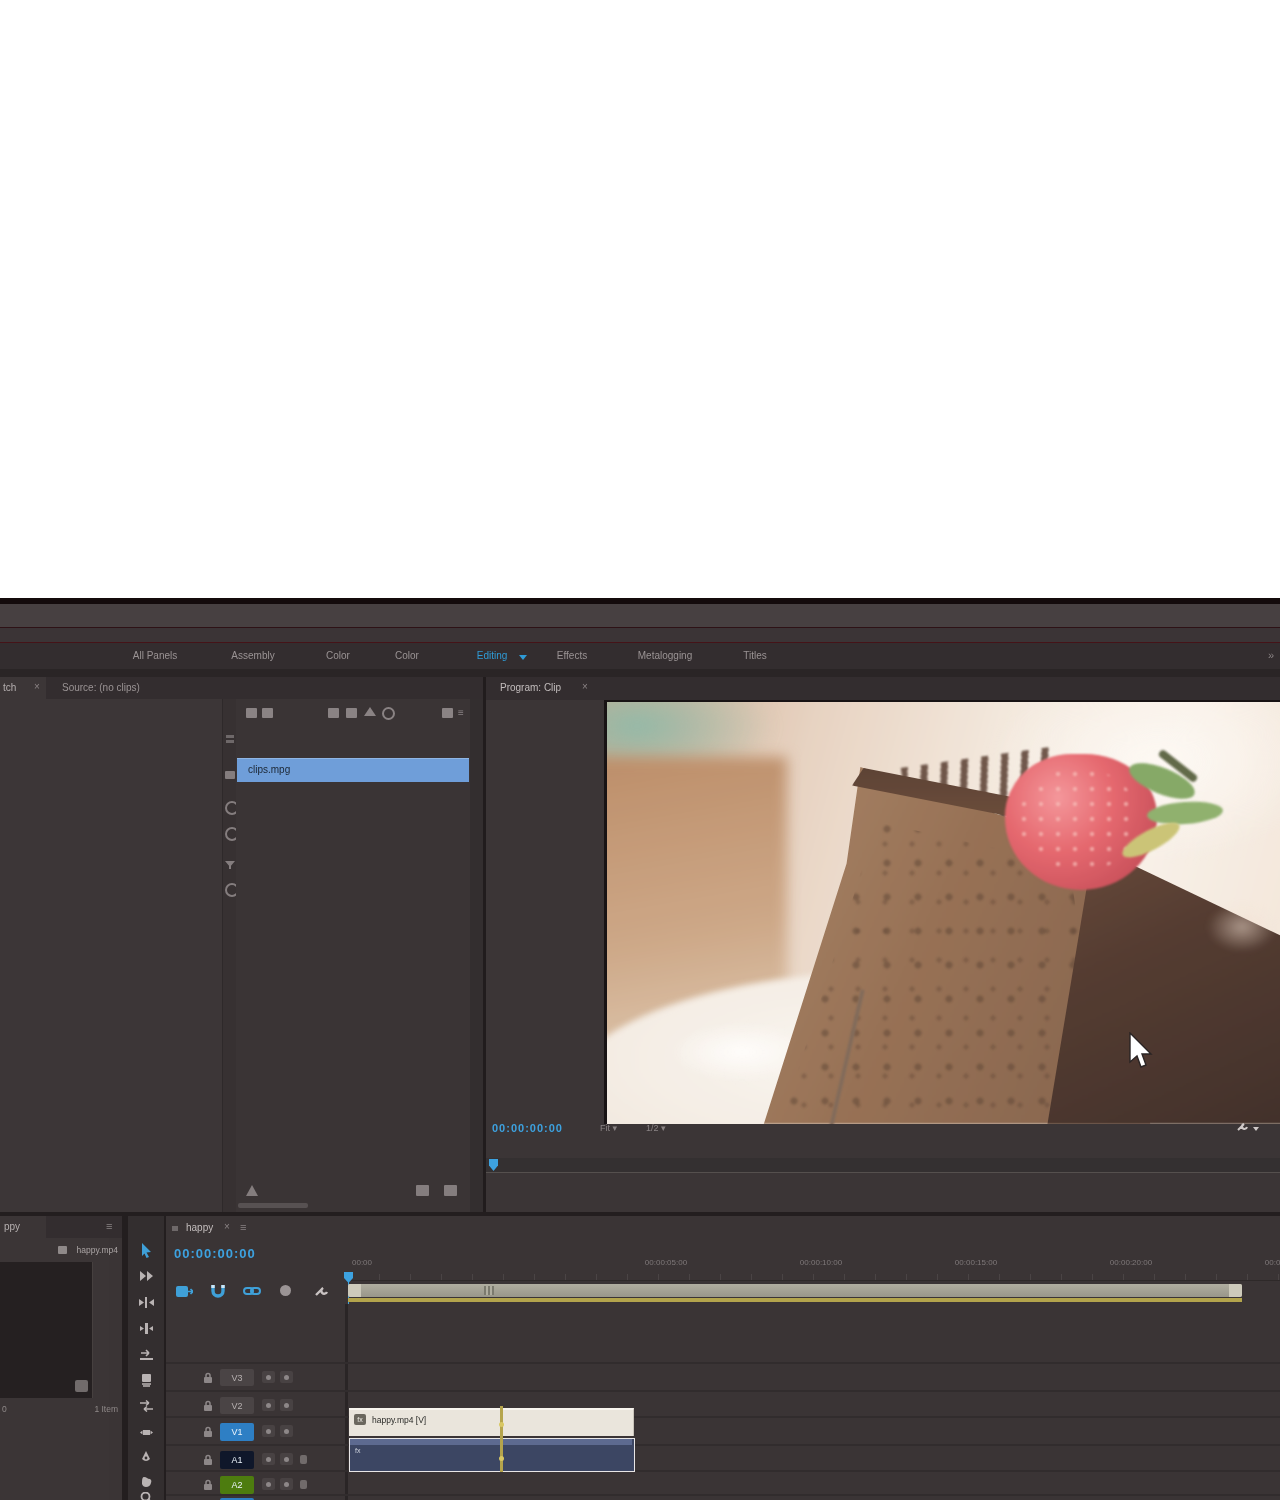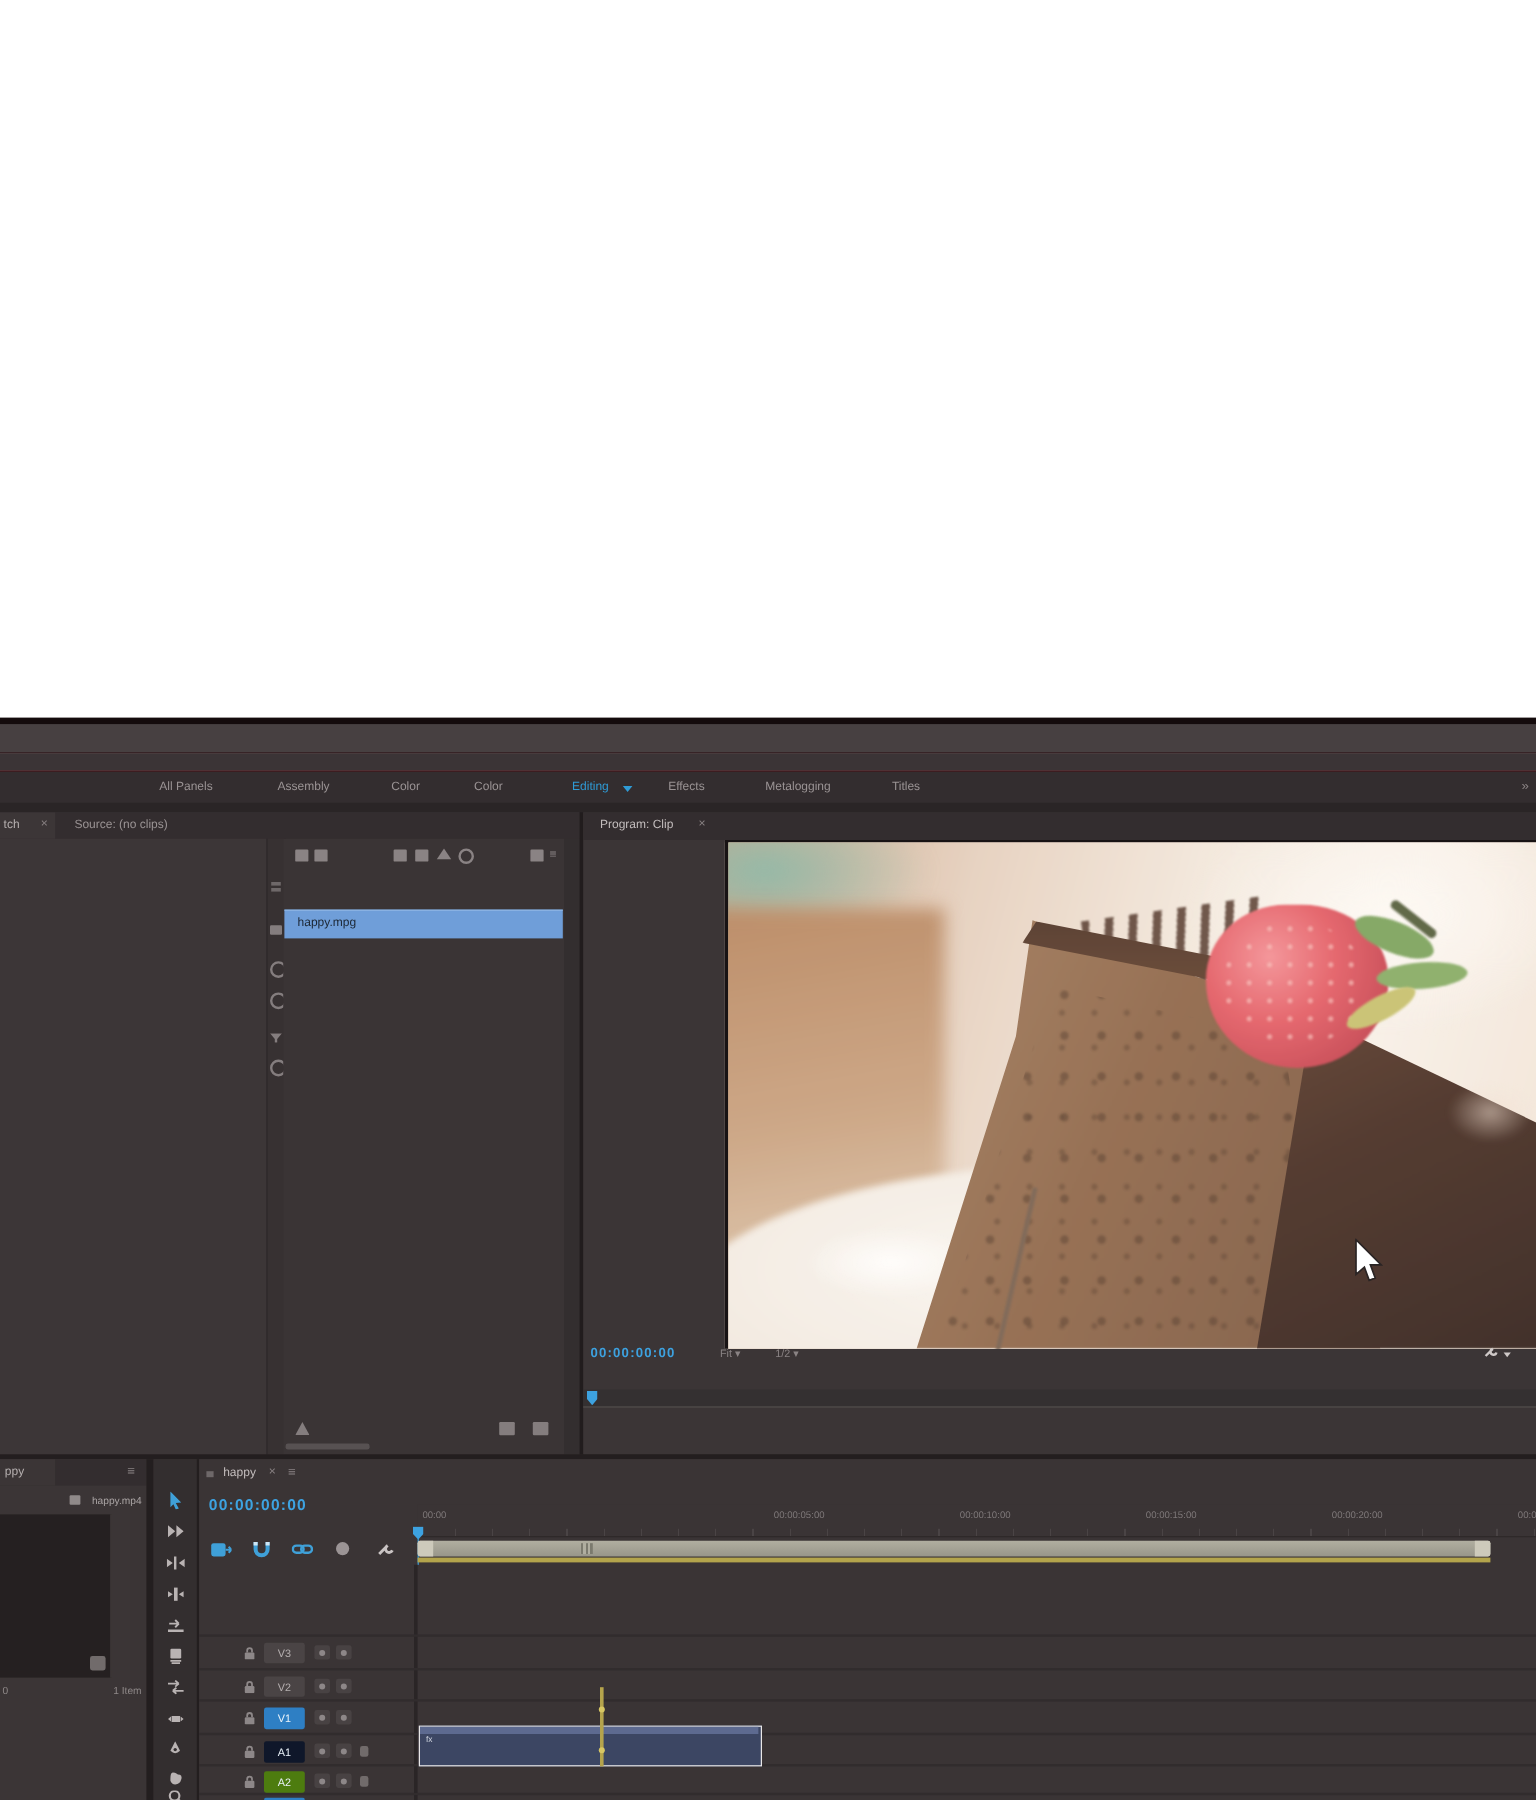--- a/index.html
+++ b/index.html
@@ -68,21 +68,21 @@
       <div class="abs" style="left:10px;top:9px;width:11px;height:10px;background:#8a8384;border-radius:1px;"></div>
       <div class="abs" style="left:26px;top:9px;width:11px;height:10px;background:#8a8384;border-radius:1px;"></div>
       <div class="abs" style="left:92px;top:9px;width:11px;height:10px;background:#8a8384;border-radius:1px;"></div>
       <div class="abs" style="left:110px;top:9px;width:11px;height:10px;background:#8a8384;border-radius:1px;"></div>
       <div class="abs" style="left:128px;top:8px;width:0;height:0;border-left:6px solid transparent;border-right:6px solid transparent;border-bottom:9px solid #8a8384;"></div>
       <div class="abs" style="left:146px;top:8px;width:9px;height:9px;border:2px solid #8a8384;border-radius:50%;"></div>
       <div class="abs" style="left:206px;top:9px;width:11px;height:10px;background:#8a8384;border-radius:1px;"></div>
       <div class="abs" style="left:222px;top:9px;width:10px;height:10px;color:#8a8384;font-size:10px;line-height:10px;">≡</div>
 
       <div class="abs" style="left:1px;top:59px;width:232px;height:23px;background:#6f9ed9;border-top:1px solid #8fb6e4;">
-        <span class="abs txt" style="left:11px;top:5px;font-size:10px;color:#1b2633;">happy.mpg</span>
+        <span class="abs txt" style="left:11px;top:5px;font-size:10px;color:#1b2633;">clips.mpg</span>
       </div>
 
       <div class="abs" style="left:10px;top:486px;width:12px;height:11px;background:#847d7e;clip-path:polygon(0 100%,50% 0,100% 100%);"></div>
       <div class="abs" style="left:180px;top:486px;width:13px;height:11px;background:#847d7e;border-radius:1px;"></div>
       <div class="abs" style="left:208px;top:486px;width:13px;height:11px;background:#847d7e;border-radius:1px;"></div>
       <div class="abs" style="left:2px;top:504px;width:70px;height:5px;background:#575152;border-radius:2px;"></div>
     </div>
 
     <div class="abs" style="left:470px;top:22px;width:13px;height:513px;background:#332e2f;"></div>
   </div>
@@ -446,20 +446,24 @@
       <div class="abs toggle" style="left:114px;top:4px;">
           <span class="dot"></span>
         </div>
       <div class="abs" style="left:134px;top:6px;width:7px;height:9px;background:#716b6b;border-radius:2px;"></div>
     </div>
 
     <div class="abs" style="left:0;top:282px;width:179px;height:2px;overflow:hidden;">
       <div class="abs chip" style="left:54px;top:0;width:34px;height:18px;background:#2e7fc4;color:#eaf3fa;">A3</div>
     </div>
 
+    <div class="abs" style="left:183px;top:192px;width:284px;height:26px;background:#eae5dc;border-top:2px solid #f7f4ee;border-right:1px solid #c9c4ba;">
+      <span class="abs chip" style="left:5px;top:4px;width:12px;height:11px;background:#6b675e;color:#efece5;font-size:7px;">fx</span>
+      <span class="abs txt" style="left:23px;top:5px;font-size:8.5px;color:#2b2b28;">happy.mp4 [V]</span>
+    </div>
     <div class="abs" style="left:183px;top:222px;width:284px;height:32px;background:#3c4663;border:1px solid #e8e6e6;">
       <div class="abs" style="left:0;top:0;width:282px;height:6px;background:#5d6a90;"></div>
       <span class="abs txt" style="left:5px;top:8px;font-size:7px;color:#cfd4de;">fx</span>
     </div>
 
     <div class="abs" style="left:334px;top:190px;width:3px;height:66px;background:#b5a44c;">
       <div class="abs" style="left:-1px;top:16px;width:5px;height:5px;border-radius:50%;background:#d8c763;"></div>
       <div class="abs" style="left:-1px;top:50px;width:5px;height:5px;border-radius:50%;background:#d8c763;"></div>
     </div>
   </div>

